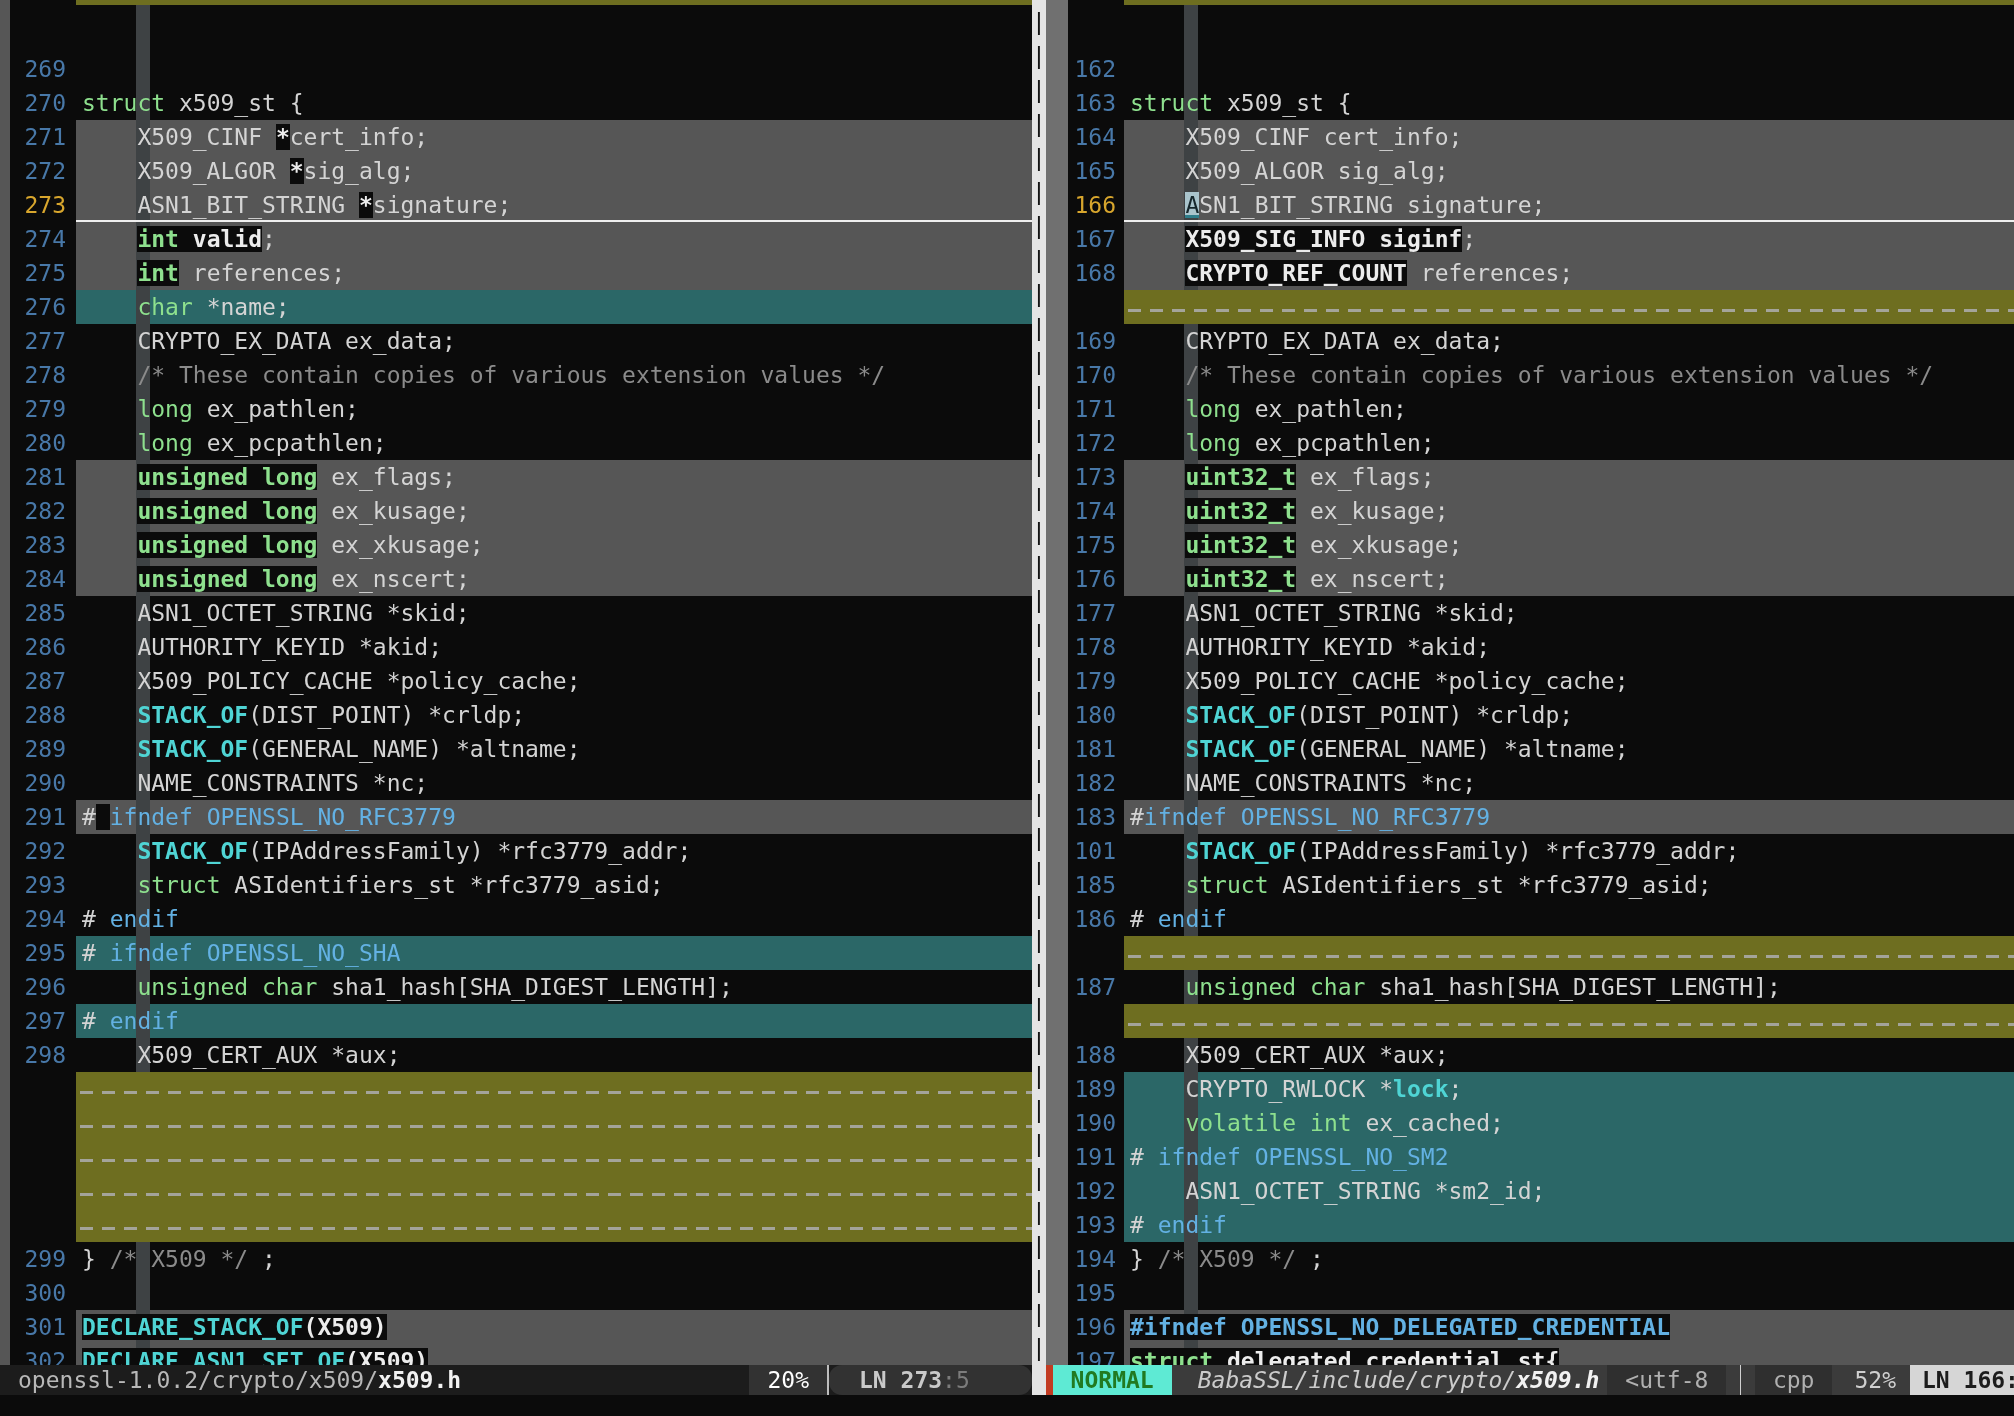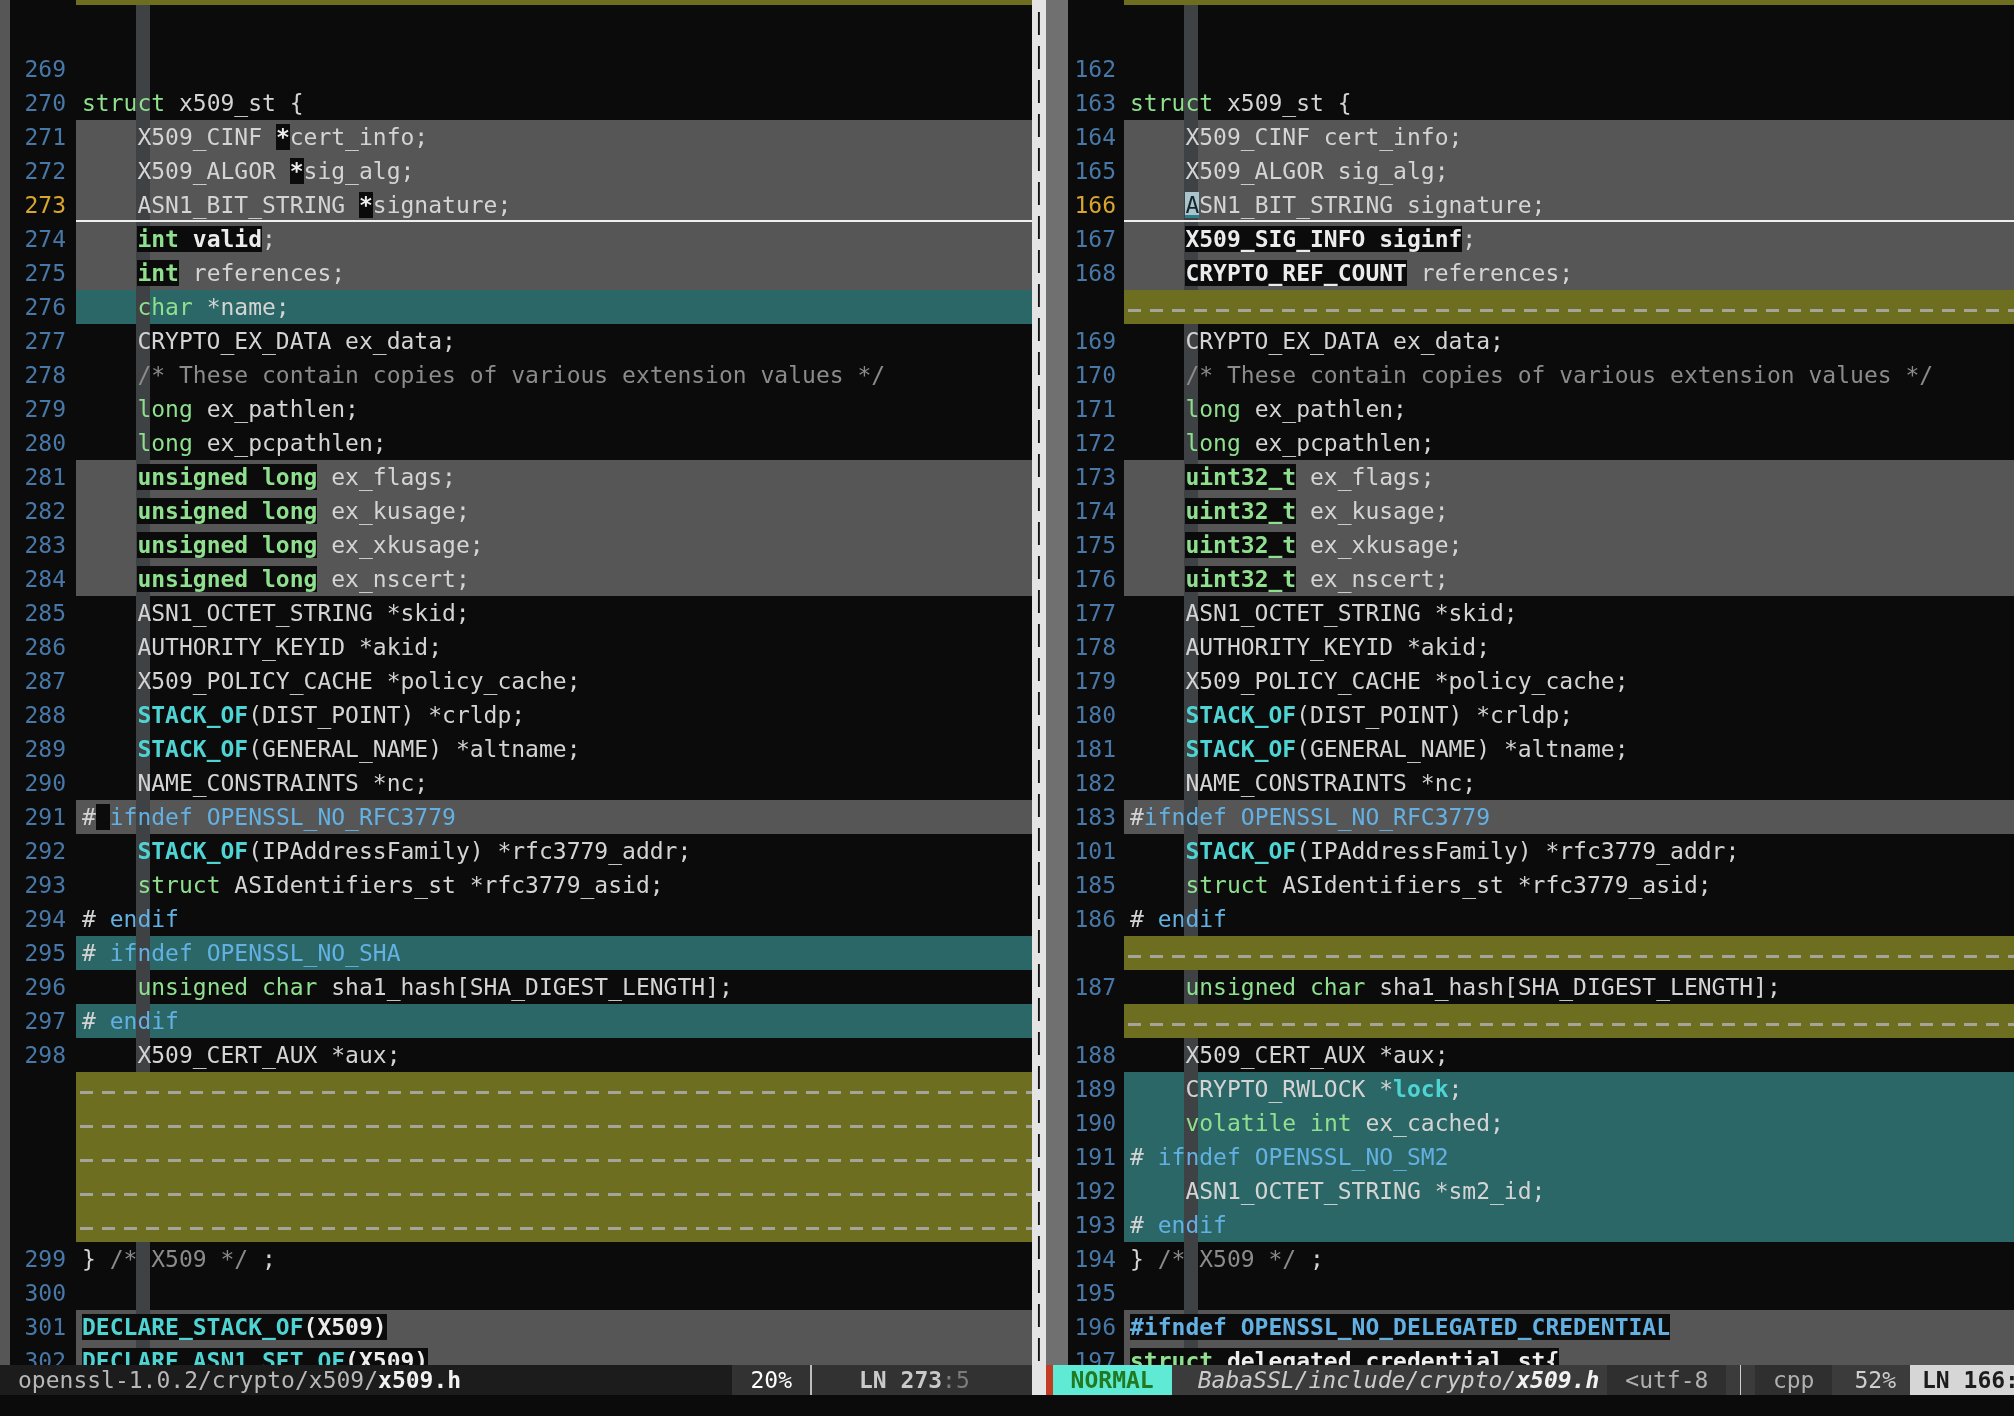--- a/index.html
+++ b/index.html
@@ -54,21 +54,21 @@
   
   .statusline{position:absolute;top:1365px;height:30px;line-height:30px;display:flex;
               align-items:stretch;white-space:pre;overflow:hidden;z-index:7;}
   #status-left{left:0;width:1032px;background:#1c1c1c;color:#b8b8b8;}
   #status-right{left:1046px;width:968px;background:#3b3b3b;color:#cccccc;}
   .st-path{padding-left:18px;text-align:center;}
   .st-file{font-weight:bold;color:#f2f2f2;}
   .st-spacer{flex:1;}
   .st-box{background:#323232;color:#ffffff;padding:0 18px;}
   .st-vline{width:2px;background:#bdbdbd;}
-  #st-ln-left{background:#323232;width:173px;padding-left:47px;}
+  #st-ln-left{background:#323232;width:173px;padding-left:30px;border-radius:13px;}
   #st-ln-left .ln-main{font-weight:bold;color:#c9c9c9;}
   #st-ln-left .ln-col{color:#7c7c7c;}
   .mode-red{width:26px;background:#c23b22;}
   .mode-badge{background:#5eead4;color:#217a21;font-weight:bold;padding:0 18px;}
   #status-right .st-path{padding-left:26px;font-style:italic;}
   #status-right .st-box{background:#2f2f2f;color:#b0b0b0;margin:0 8px;}
   #status-right .st-vline{background:#d0d0d0;margin:0 6px;}
   .st-pct{padding:0 14px;color:#cfcfcf;}
   #st-ln-right{background:#d6d6d6;color:#1c1c1c;font-weight:bold;width:92px;padding-left:12px;flex:none;}
   

